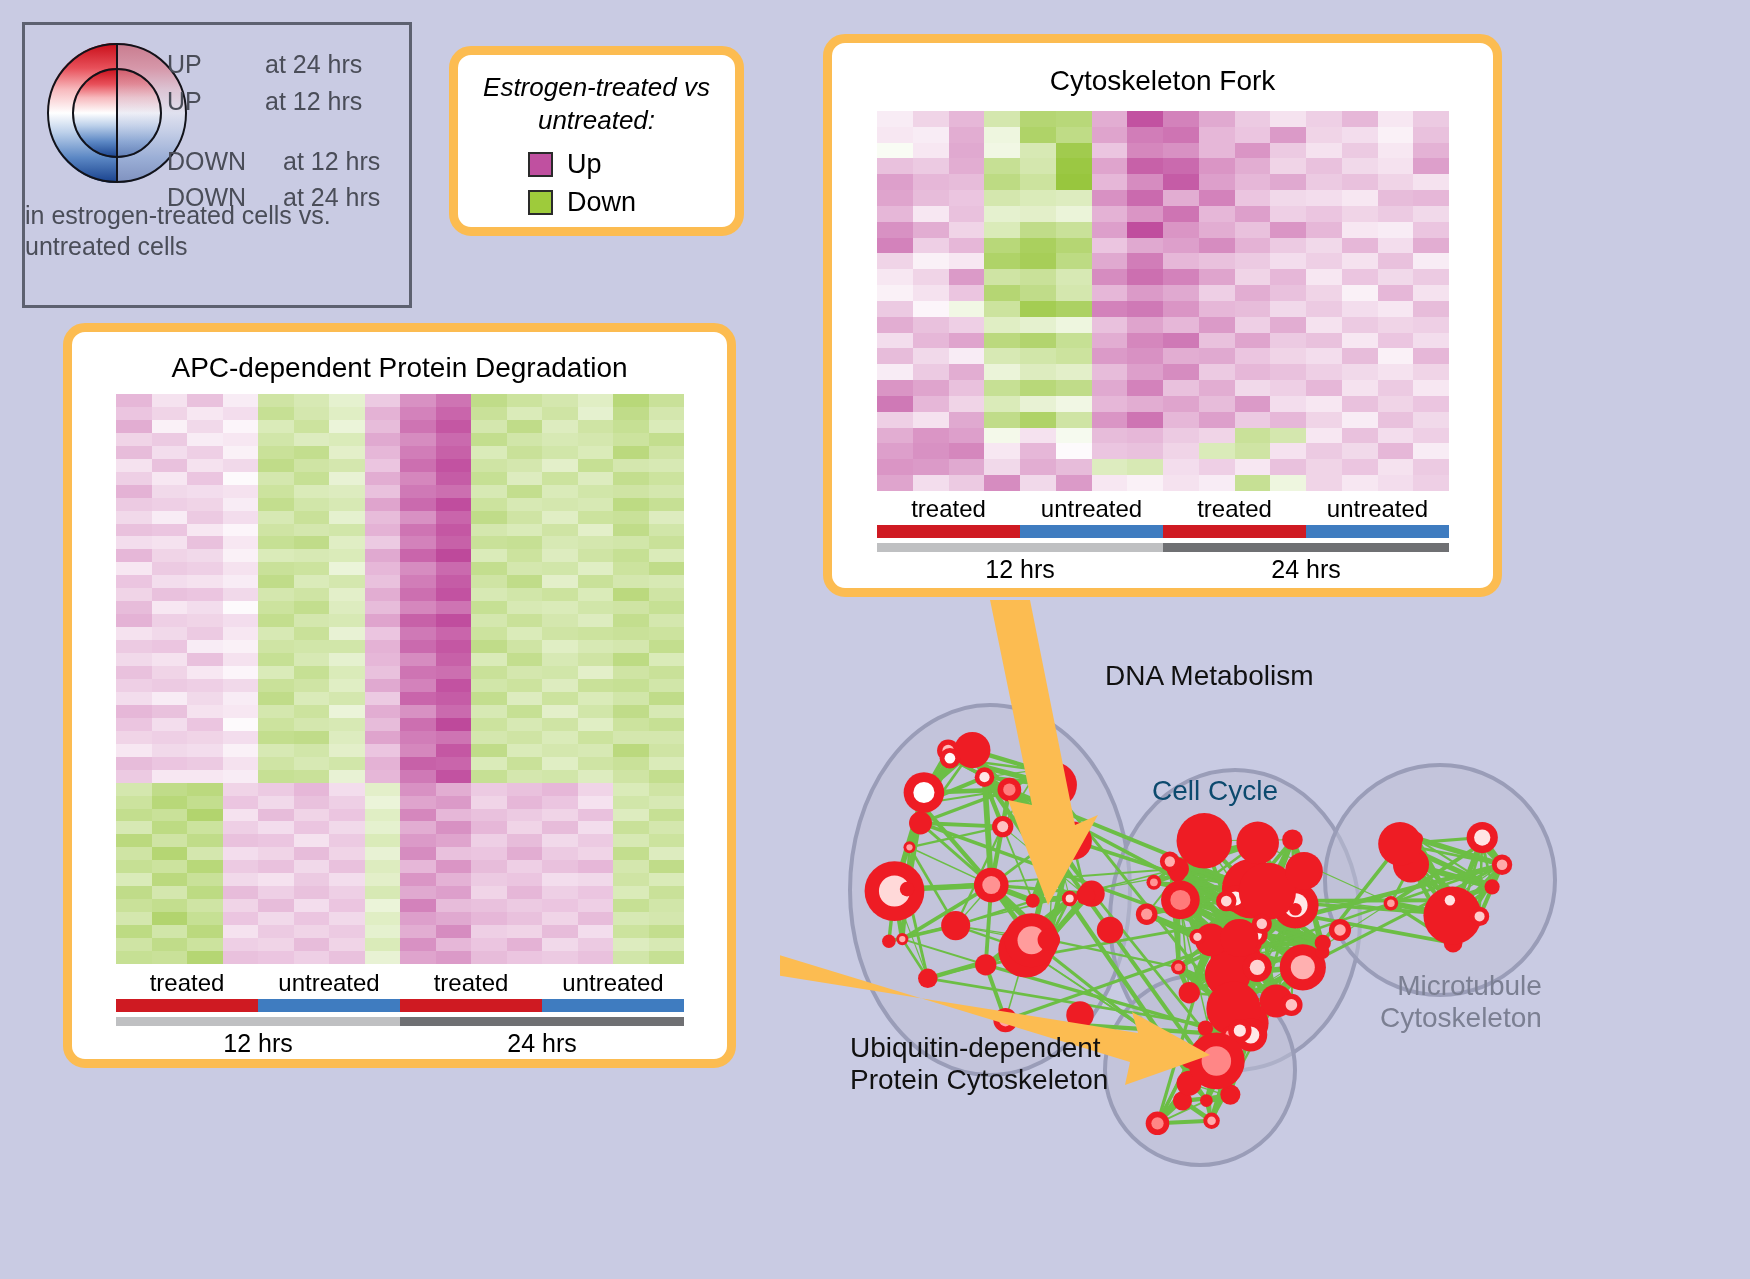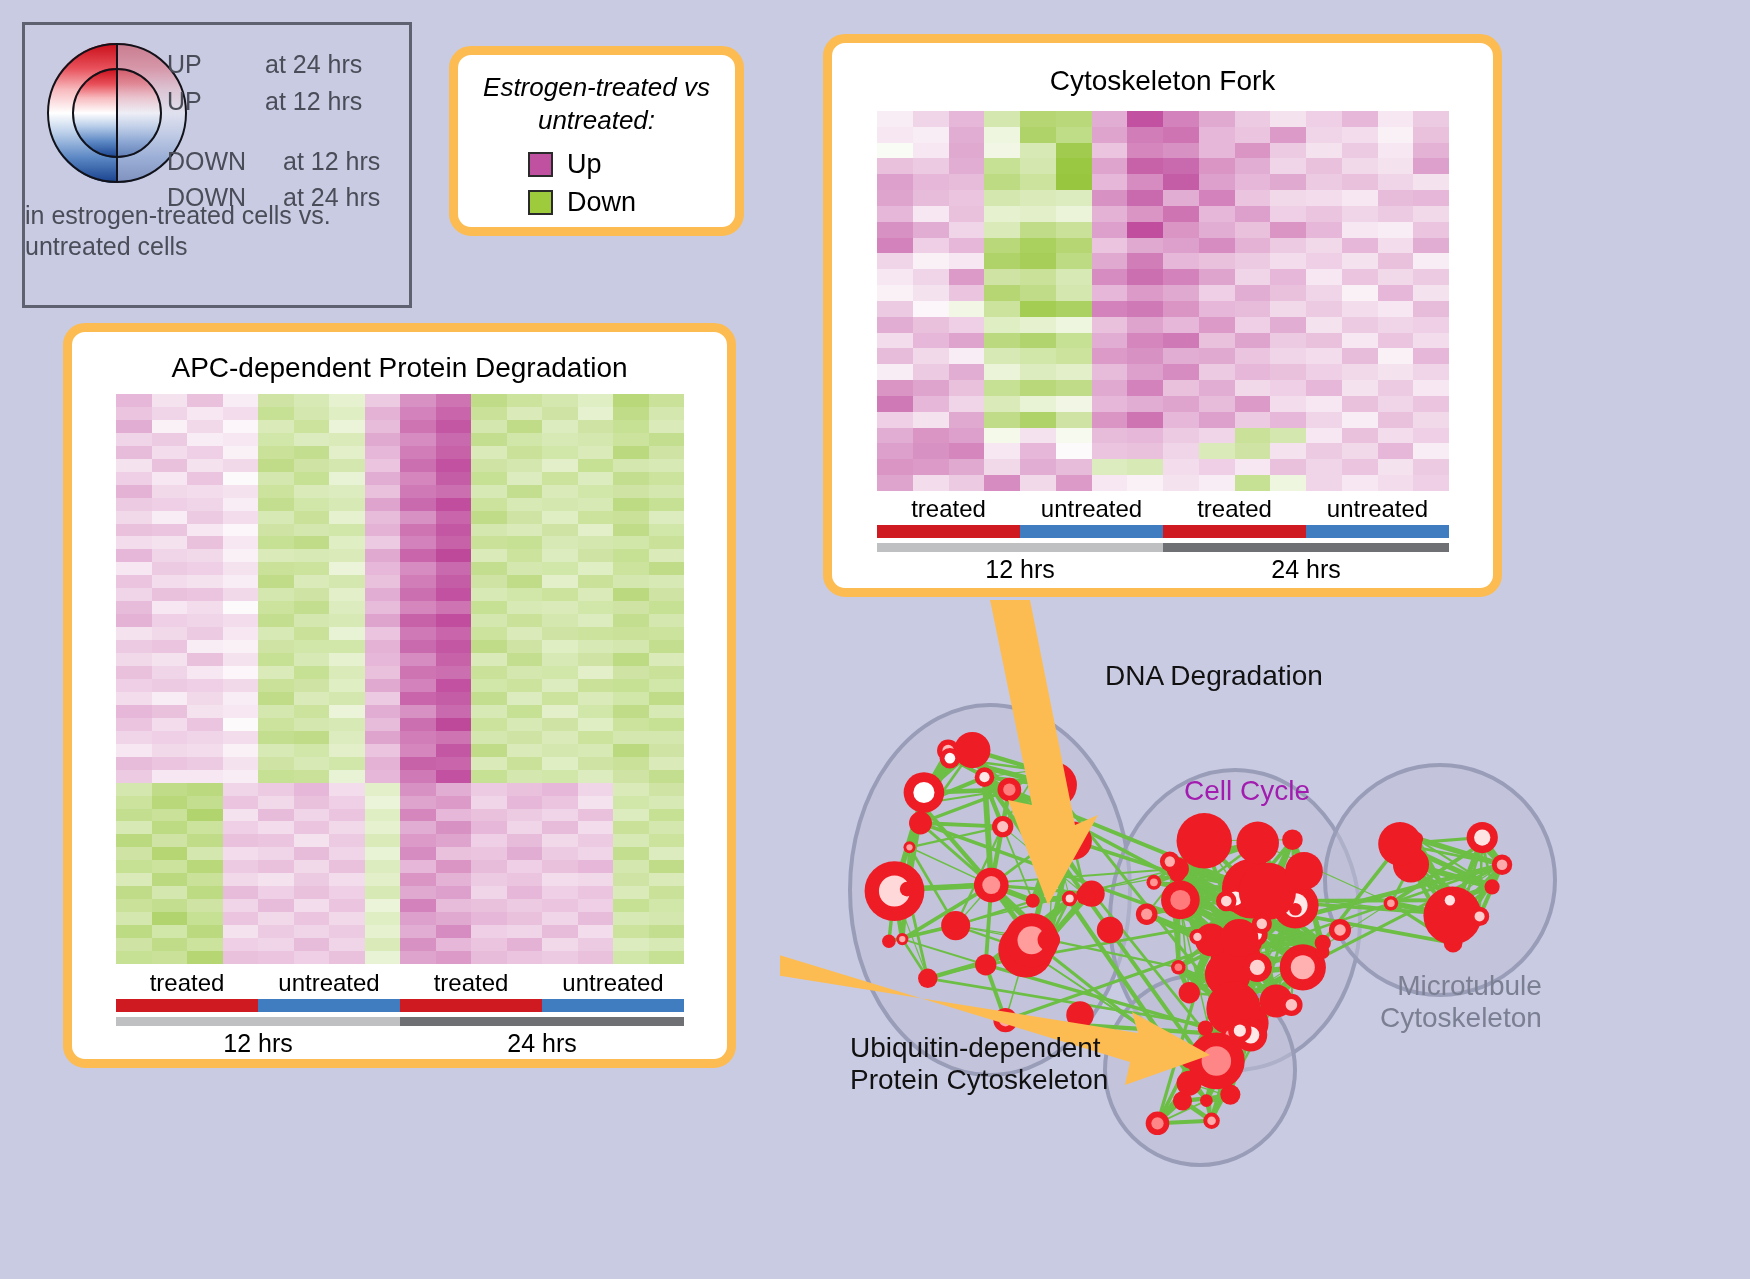--- a/index.html
+++ b/index.html
@@ -86,21 +86,21 @@
   .cond-row span{text-align:center;font-size:24px;color:#000;}
   .colbar{position:absolute;display:grid;grid-template-columns:repeat(4,1fr);height:13px;}
   .timebar{position:absolute;display:grid;grid-template-columns:repeat(2,1fr);height:9px;}
   .timelab{position:absolute;display:grid;grid-template-columns:repeat(2,1fr);}
   .timelab span{text-align:center;font-size:25px;color:#000;}
 
   
   #network{position:absolute;left:780px;top:600px;width:970px;height:679px;}
   .cluster-label{position:absolute;font-size:28px;white-space:pre-line;line-height:1.15;}
   #lbl-dna{left:325px;top:60px;color:#111;}
-  #lbl-cc{left:372px;top:175px;color:#a21caf;margin-left:32px;}
+  #lbl-cc{left:372px;top:175px;color:#0c4a6e;}
   #lbl-mt{left:600px;top:370px;color:#7b7f92;text-align:right;}
   #lbl-ub{left:70px;top:432px;color:#111;}
 </style>
 </head>
 <body>
 
 <div class="fig">
 
   <div id="wheel-legend">
     <div id="wheel-wrap">
@@ -1877,21 +1877,21 @@
           <circle cx="377.4964826991487" cy="523.2866441647585" r="11.804023277854558" fill="#ee1c24"></circle>
           <circle cx="377.4964826991487" cy="523.2866441647585" r="6.13809210448437" fill="rgb(255,134,134)"></circle>
           <circle cx="330" cy="330" r="13.221655489514422" fill="#ee1c24"></circle>
           <circle cx="560" cy="330" r="11.080475558098627" fill="#ee1c24"></circle>
           <circle cx="560" cy="330" r="5.7618472902112865" fill="rgb(255,172,172)"></circle>
           <circle cx="300" cy="415" r="13.71975975004945" fill="#ee1c24"></circle>
         </g>
         <polygon points="208,-10 248,-10 295,225 318,215 268,305 228,200 252,205" fill="#fcbc51"></polygon>
         <polygon points="-40,343 -36,370 358,433 352,412 430,455 345,485 350,462" fill="#fcbc51"></polygon>
       </svg>
-    <div class="cluster-label" id="lbl-dna">DNA Degradation</div>
+    <div class="cluster-label" id="lbl-dna">DNA Metabolism</div>
     <div class="cluster-label" id="lbl-cc">Cell Cycle</div>
     <div class="cluster-label" id="lbl-mt">Microtubule
 Cytoskeleton</div>
     <div class="cluster-label" id="lbl-ub">Ubiquitin-dependent
 Protein Cytoskeleton</div>
   </div>
 
 </div>
 
 </body></html>

